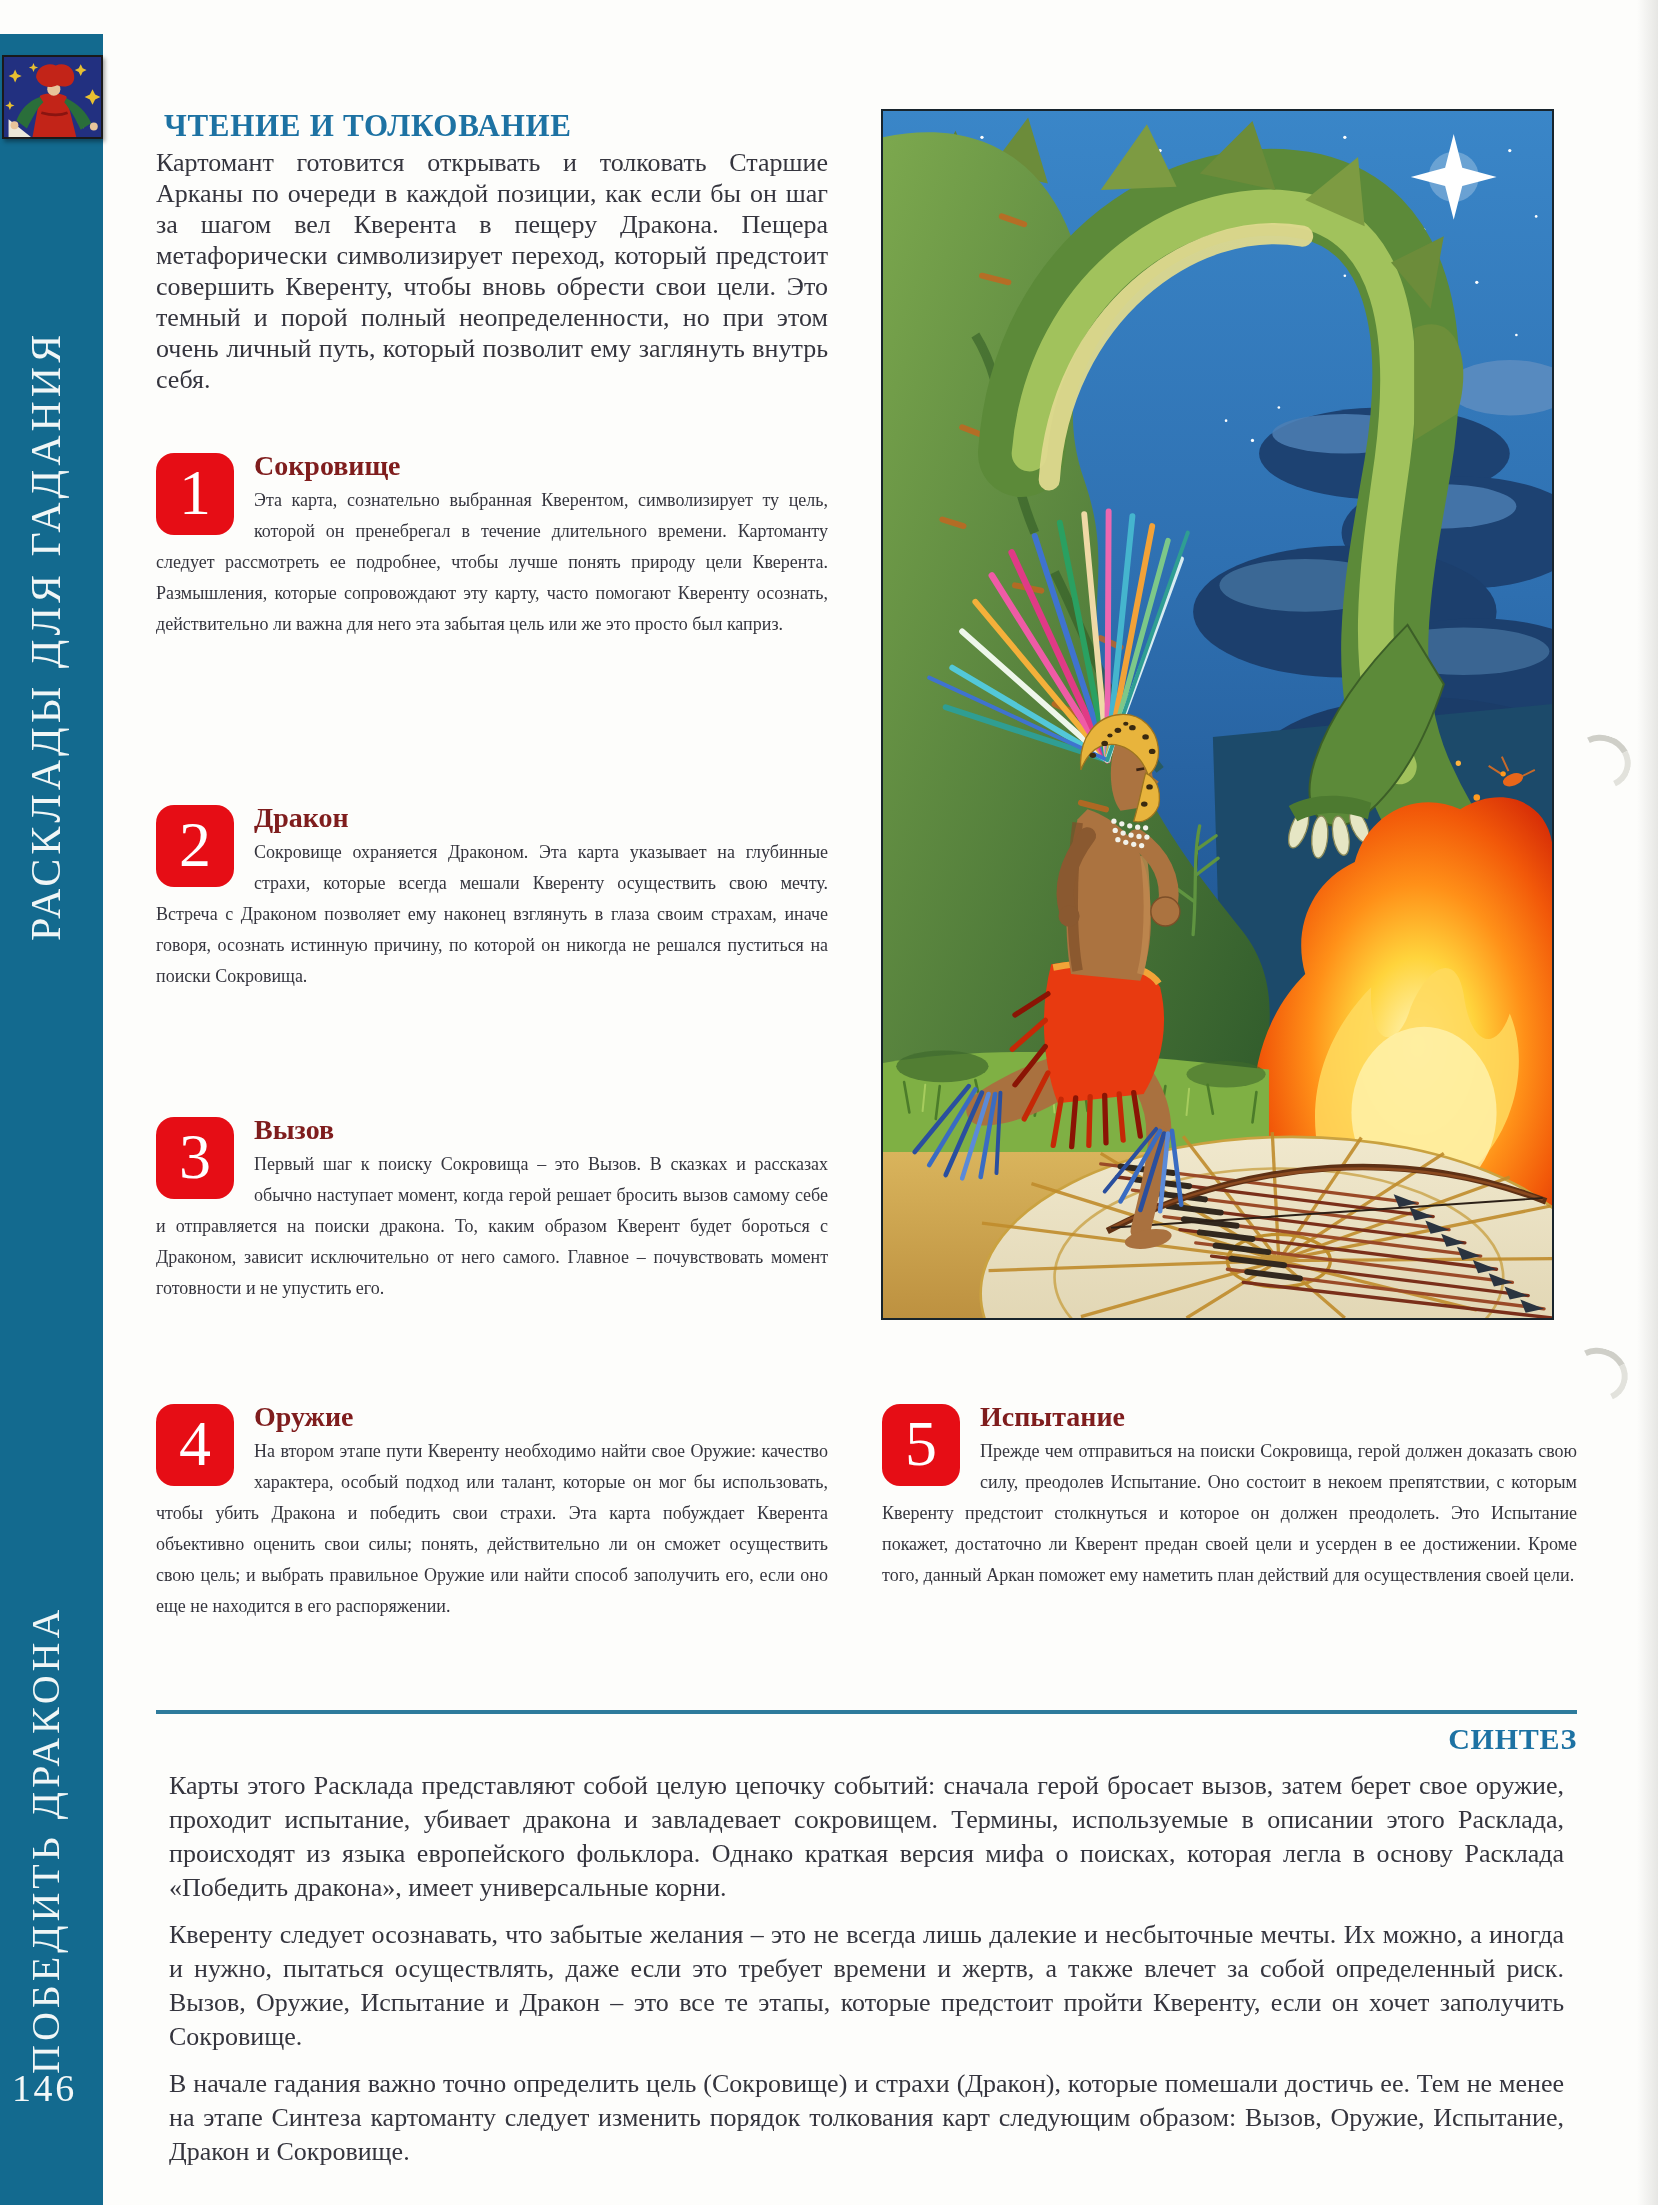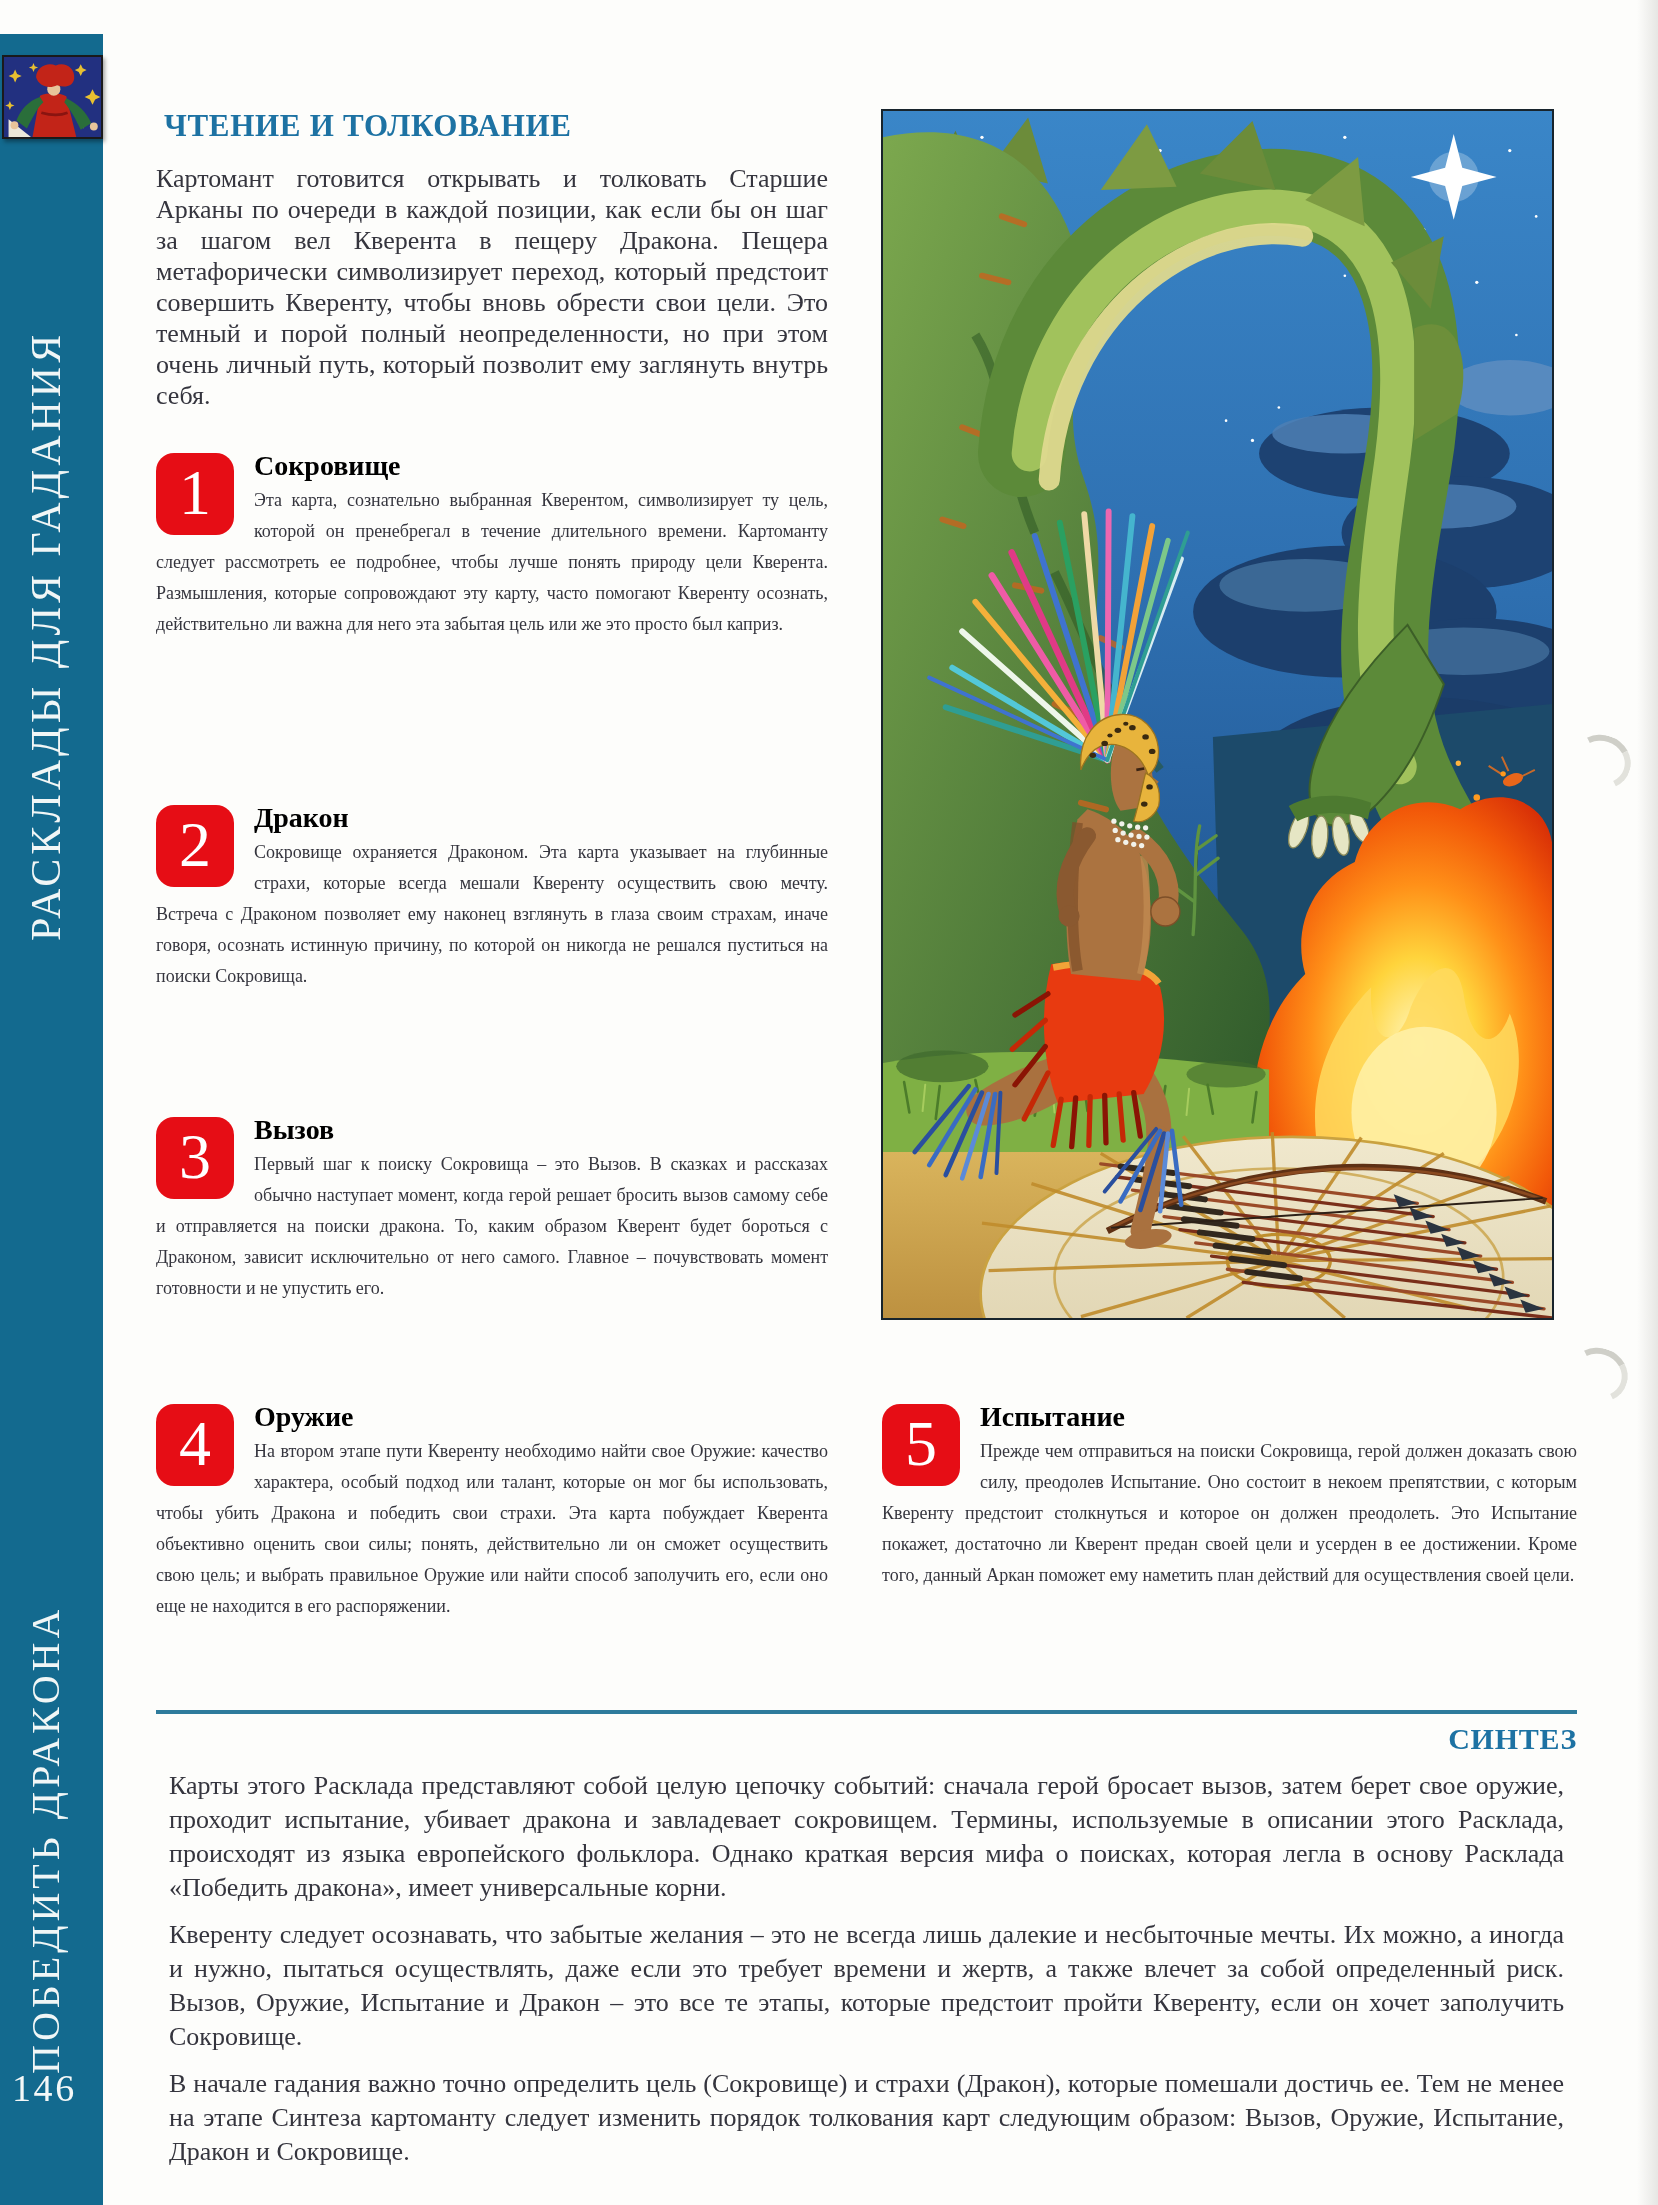--- a/index.html
+++ b/index.html
@@ -10,31 +10,31 @@
   .sidebar-art{position:absolute;left:2px;top:55px;width:101px;height:84px;
                box-shadow:2px 2.6px 4px rgba(0,0,0,.35);}
   .v-label{position:absolute;color:#f0f6f6;writing-mode:vertical-rl;transform:rotate(180deg);
            white-space:nowrap;font-weight:400;}
   #v-top{left:22.4px;top:230px;height:711px;font-size:42px;letter-spacing:4px;}
   #v-bottom{left:22.4px;top:1514px;height:560px;font-size:40px;letter-spacing:4px;}
   .pagenum{position:absolute;left:12px;top:2066px;font-size:38px;color:#f4f8f8;letter-spacing:2.6px;}
   
   .h-main{position:absolute;left:164px;top:108px;font-size:31px;font-weight:bold;color:#1d72a3;
           letter-spacing:0.7px;}
-  .intro{position:absolute;left:156px;top:163px;width:672px;font-size:26px;line-height:31px;
+  .intro{position:absolute;left:156px;top:147px;width:672px;font-size:26px;line-height:31px;
          text-align:justify;color:#35353e;}
   .pos{position:absolute;}
   .pos-1{left:156px;top:450px;width:672px;}
   .pos-2{left:156px;top:802px;width:672px;}
   .pos-3{left:156px;top:1114px;width:672px;}
   .pos-4{left:156px;top:1401px;width:672px;}
   .pos-5{left:882px;top:1401px;width:695px;}
   .badge{float:left;width:78px;height:82px;border-radius:18px;background:#e60d15;color:#ffffff;
          font-size:64px;line-height:79px;text-align:center;margin:2.6px 20px 4px 0;font-weight:400;}
-  .pos-title{font-size:28px;font-weight:bold;color:#000000;margin:0 0 3.3px 0;line-height:32px;}
+  .pos-title{font-size:28px;font-weight:bold;color:#7f1d1d;margin:0 0 3.3px 0;line-height:32px;}
   .pos-text{font-size:18px;line-height:31px;text-align:justify;color:#35353e;margin:0;}
   
   .illustration{position:absolute;left:881px;top:109px;width:673px;height:1211px;
                 border:2.6px solid #18242c;box-sizing:border-box;background:#2e6fb0;}
   .illustration svg{display:block;width:100%;height:100%;}
   
   .rule{position:absolute;left:156px;top:1710px;width:1421px;height:4px;background:#2e7b9c;}
   .synthesis{position:absolute;left:156px;top:1722px;width:1421px;}
   .syn-title{font-size:30px;font-weight:bold;color:#1d72a3;margin:0 0 8px 0;letter-spacing:0.7px;text-align:right;}
   .syn-p{font-size:26px;line-height:34px;text-align:justify;color:#35353e;margin:13px;}

